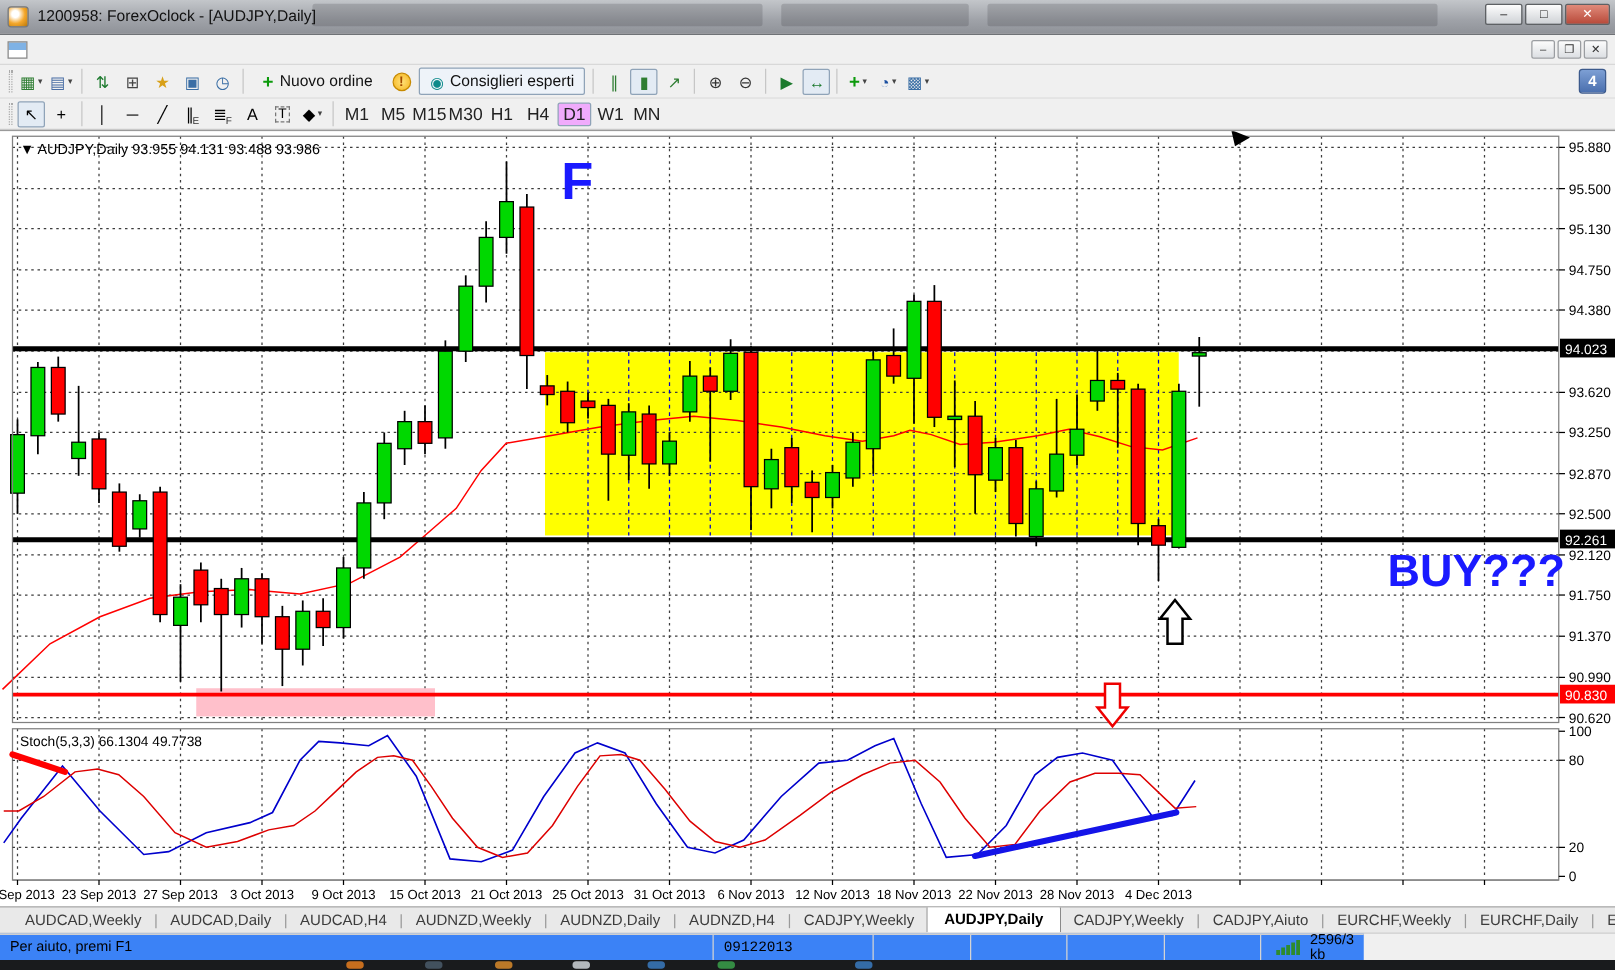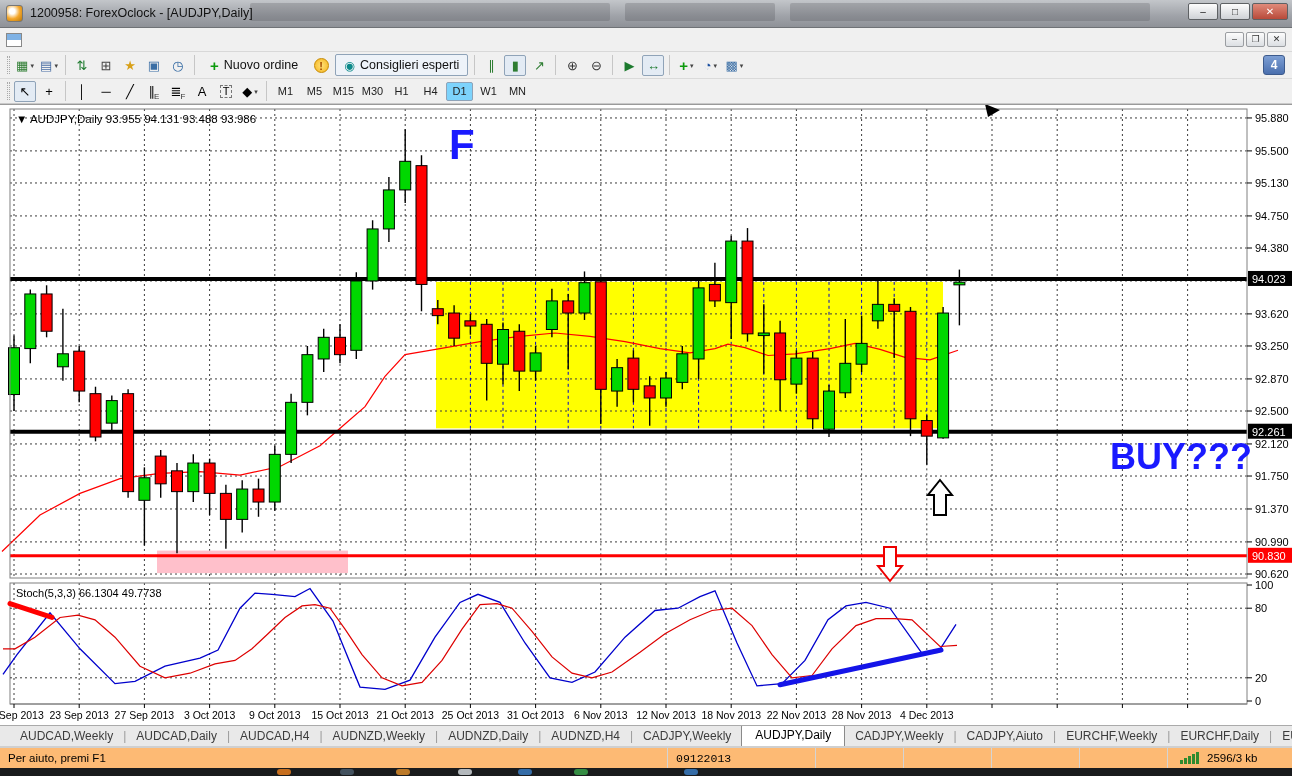--- a/index.html
+++ b/index.html
@@ -38,38 +38,38 @@
   .tbi .sub{font-size:8px;color:#333;margin-left:-1px;align-self:flex-end;}
   .tbi.round-yellow .g{display:inline-block;width:15px;height:15px;border-radius:50%;
     background:radial-gradient(#ffe27a,#f5b31c);border:1px solid #c78a00;color:#a34a00;
     font-weight:bold;font-size:11px;text-align:center;line-height:14px;}
   .tbi.dashed .g{border:1px dashed #777;padding:0 2px;font-size:11px;}
   .tb-sep{width:1px;height:20px;background:#c6c6c6;margin:0 4px;}
   .tb-btn{display:inline-flex;align-items:center;gap:5px;height:22px;padding:0 8px;margin:0 2px;
     border:1px solid transparent;border-radius:2px;font-size:12.5px;color:#111;}
   .tb-btn.pressed{border-color:#8fa3b8;background:#eef3f9;}
   .tf-btn{display:inline-flex;align-items:center;justify-content:center;width:27px;height:19px;
-    margin:0 1px;font-size:11px;color:#222;border:1px solid transparent;border-radius:2px;}
-  .tf-btn.active{border-color:#8fa3b8;background:#7dd3fc;}
+    margin:0 1px;font-size:14px;color:#222;border:1px solid transparent;border-radius:2px;}
+  .tf-btn.active{border-color:#8fa3b8;background:#f0abfc;}
   #chat-badge{position:absolute;right:7px;top:55px;width:22px;height:20px;border-radius:3px;
     background:linear-gradient(#7d9fd4,#4a6fae);border:1px solid #3c5a8c;color:#fff;
     font-size:12px;font-weight:bold;text-align:center;line-height:19px;}
   
   #chart-wrap{position:absolute;left:0;top:104px;width:1292px;height:620px;background:#fff;
     border-top:1px solid #9a9a9a;}
   
   #tabbar{position:absolute;left:0;top:725px;width:1292px;height:22px;background:#e9e9e9;
     border-top:1px solid #aaa;border-bottom:1px solid #cfcfcf;display:flex;align-items:flex-end;
     padding-left:10px;font-size:12px;overflow:hidden;}
   .tab{padding:3px 10px 3px;color:#3c3c3c;white-space:nowrap;}
   .tab.active{background:#fff;border:1px solid #8a8a8a;border-bottom:none;border-radius:3px 3px 0 0;
-    color:#000;padding:3px 13px 4px;}
+    color:#000;padding:3px 13px 4px;font-weight:bold;}
   .tab-div{color:#9a9a9a;padding:3px 0;}
   
-  #statusbar{position:absolute;left:0;top:747px;width:1292px;height:21px;background:#fdba74;
+  #statusbar{position:absolute;left:0;top:747px;width:1091px;height:21px;background:#3b82f6;
     border-top:1px solid #cfcfcf;font-size:11.5px;display:flex;align-items:center;}
   .sb-cell{height:100%;display:flex;align-items:center;padding:0 8px;border-right:1px solid #d4d4d4;}
   #sb-left{width:668px;}
   #sb-date{width:148px;font-family:Liberation Mono, monospace;}
   .sb-empty{width:88px;}
   #conn-bars{display:inline-flex;align-items:flex-end;gap:1px;height:12px;margin:0 8px 0 12px;}
   #conn-bars i{display:block;width:3px;background:#2e8b2e;}
   
   #taskbar{position:absolute;left:0;top:768px;width:1292px;height:8px;background:#191b1d;}
   .tb-dot{position:absolute;top:1px;width:14px;height:6px;border-radius:3px;opacity:.85;}

